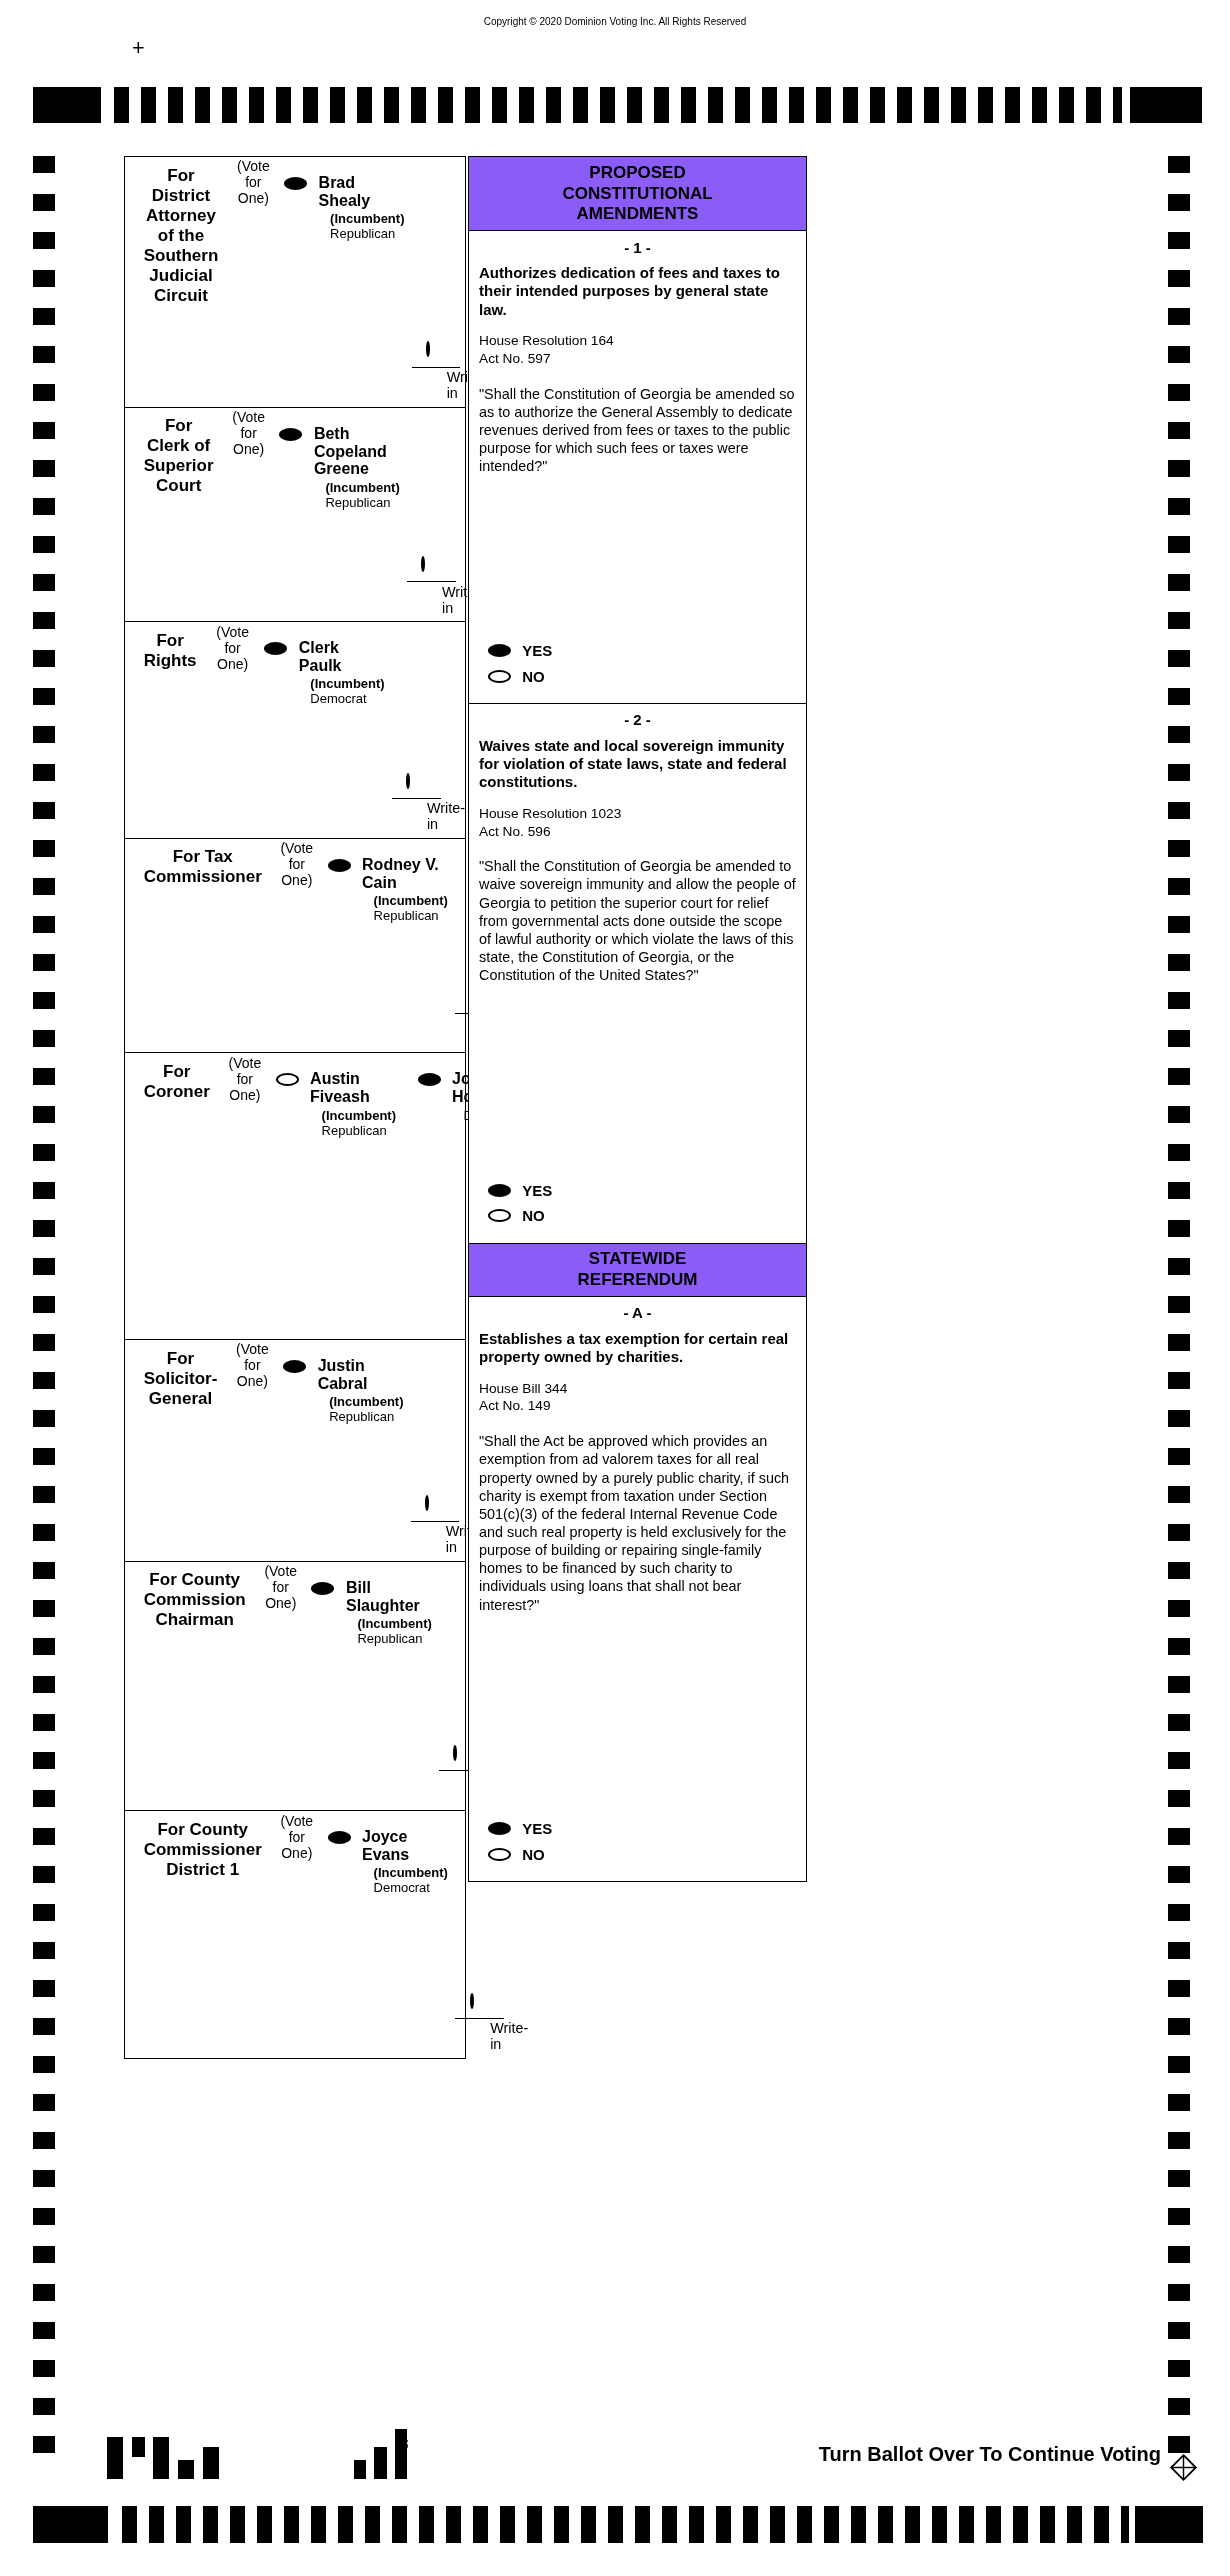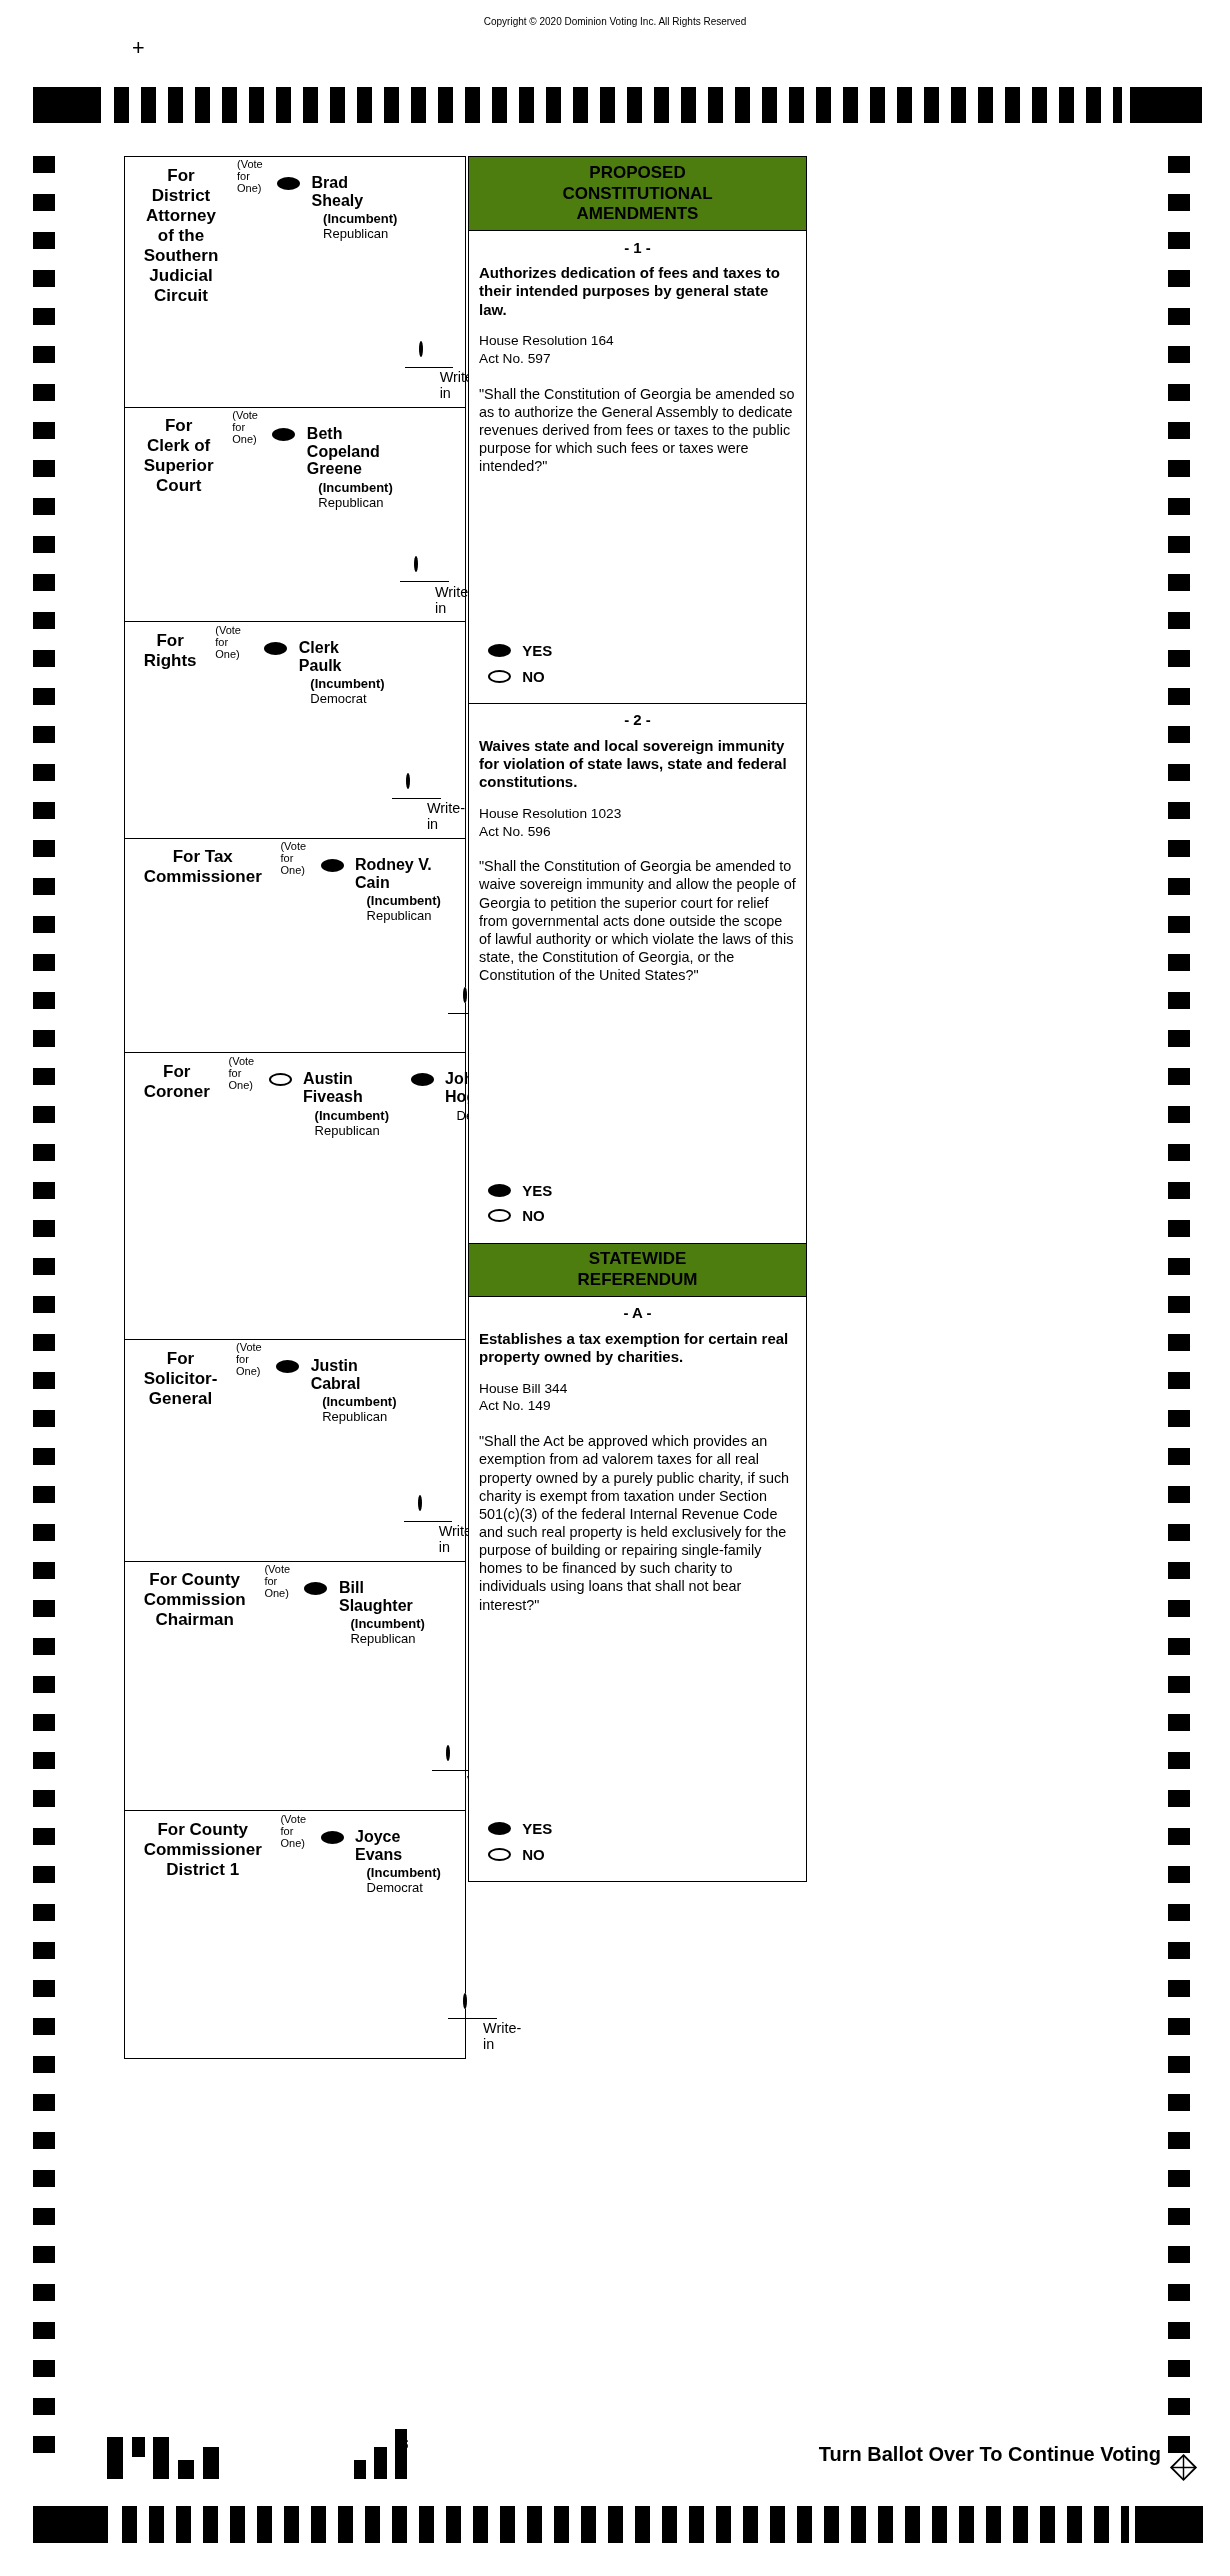--- a/index.html
+++ b/index.html
@@ -19,36 +19,36 @@
   }
   #copyright{position:absolute;top:16px;left:0;width:100%;text-align:center;font-size:10px;}
   #plus-mark{position:absolute;left:132px;top:35px;font-size:21.6px;font-weight:400;}
   
   #left-column{position:absolute;left:124px;top:156px;width:342px;}
   #right-column{position:absolute;left:468px;top:156px;width:339px;}
   
   .contest{border:1.4px solid #000;margin-top:-1.4px;display:flex;flex-direction:row;background:#fff;}
   .contest:first-child{margin-top:0;}
   .contest-header{padding:8.6px 18.7px 1.4px;text-align:center;font-weight:bold;font-size:17px;line-height:1.18;}
-  .vote-for{font-size:11px;padding:1.4px 0 2.9px;}
+  .vote-for{text-align:center;font-size:14px;padding:1.4px 0 2.9px;}
   .cand-row{display:flex;align-items:flex-start;padding:17px 7.2px 1.4px 14.4px;}
   .oval{width:23px;height:13px;border:2.2px solid #000;border-radius:50%;flex:none;background:#fff;box-sizing:border-box;}
   .oval.filled{background:#000;}
   .cand-row .oval{margin-top:2.9px;}
   .cand-info{margin-left:11.5px;}
   .cand-name{font-weight:bold;font-size:16px;line-height:1.12;}
   .cand-party{font-size:13px;margin-top:1.4px;padding-left:11.5px;}
   .cand-qualifier{font-weight:bold;}
   .writein-group{margin-top:auto;}
   .writein-oval-row{padding:18.7px 7.2px 7.2px 14.4px;}
   .writein-rule{border-top:1.4px solid #000;margin:4.3px 24.4px 0 0;}
   .writein-label{font-weight:normal;font-size:14.4px;padding:1.4px 0 5.8px 35px;}
   
   .section-header{border:1.4px solid #000;margin-top:-1.4px;text-align:center;font-weight:bold;
-    font-size:17px;line-height:1.22;padding:5.8px 0;background:#4d7c0f;}
+    font-size:17px;line-height:1.22;padding:5.8px 0;background:#8b5cf6;}
   .section-header:first-child{margin-top:0;}
   .section-header .inner{max-width:208px;margin:0 auto;}
   .measure{border:1.4px solid #000;margin-top:-1.4px;display:flex;flex-direction:column;background:#fff;}
   .measure-number{text-align:center;font-weight:bold;font-size:15px;padding:7.2px 0 8.6px;}
   .measure-summary{font-weight:bold;font-size:15px;line-height:1.22;padding:0 10px;margin-bottom:13px;}
   .measure-refs{font-size:13.7px;line-height:1.3;padding:0 10px;margin-bottom:17px;}
   .measure-question{font-size:14.4px;line-height:1.26;padding:0 10px;}
   .choice-group{margin-top:auto;padding:11.5px 0 10px 18.7px;}
   .choice-row{display:flex;align-items:center;margin:8.6px 0;}
   .choice-label{font-weight:bold;font-size:15px;margin-left:11.5px;}

